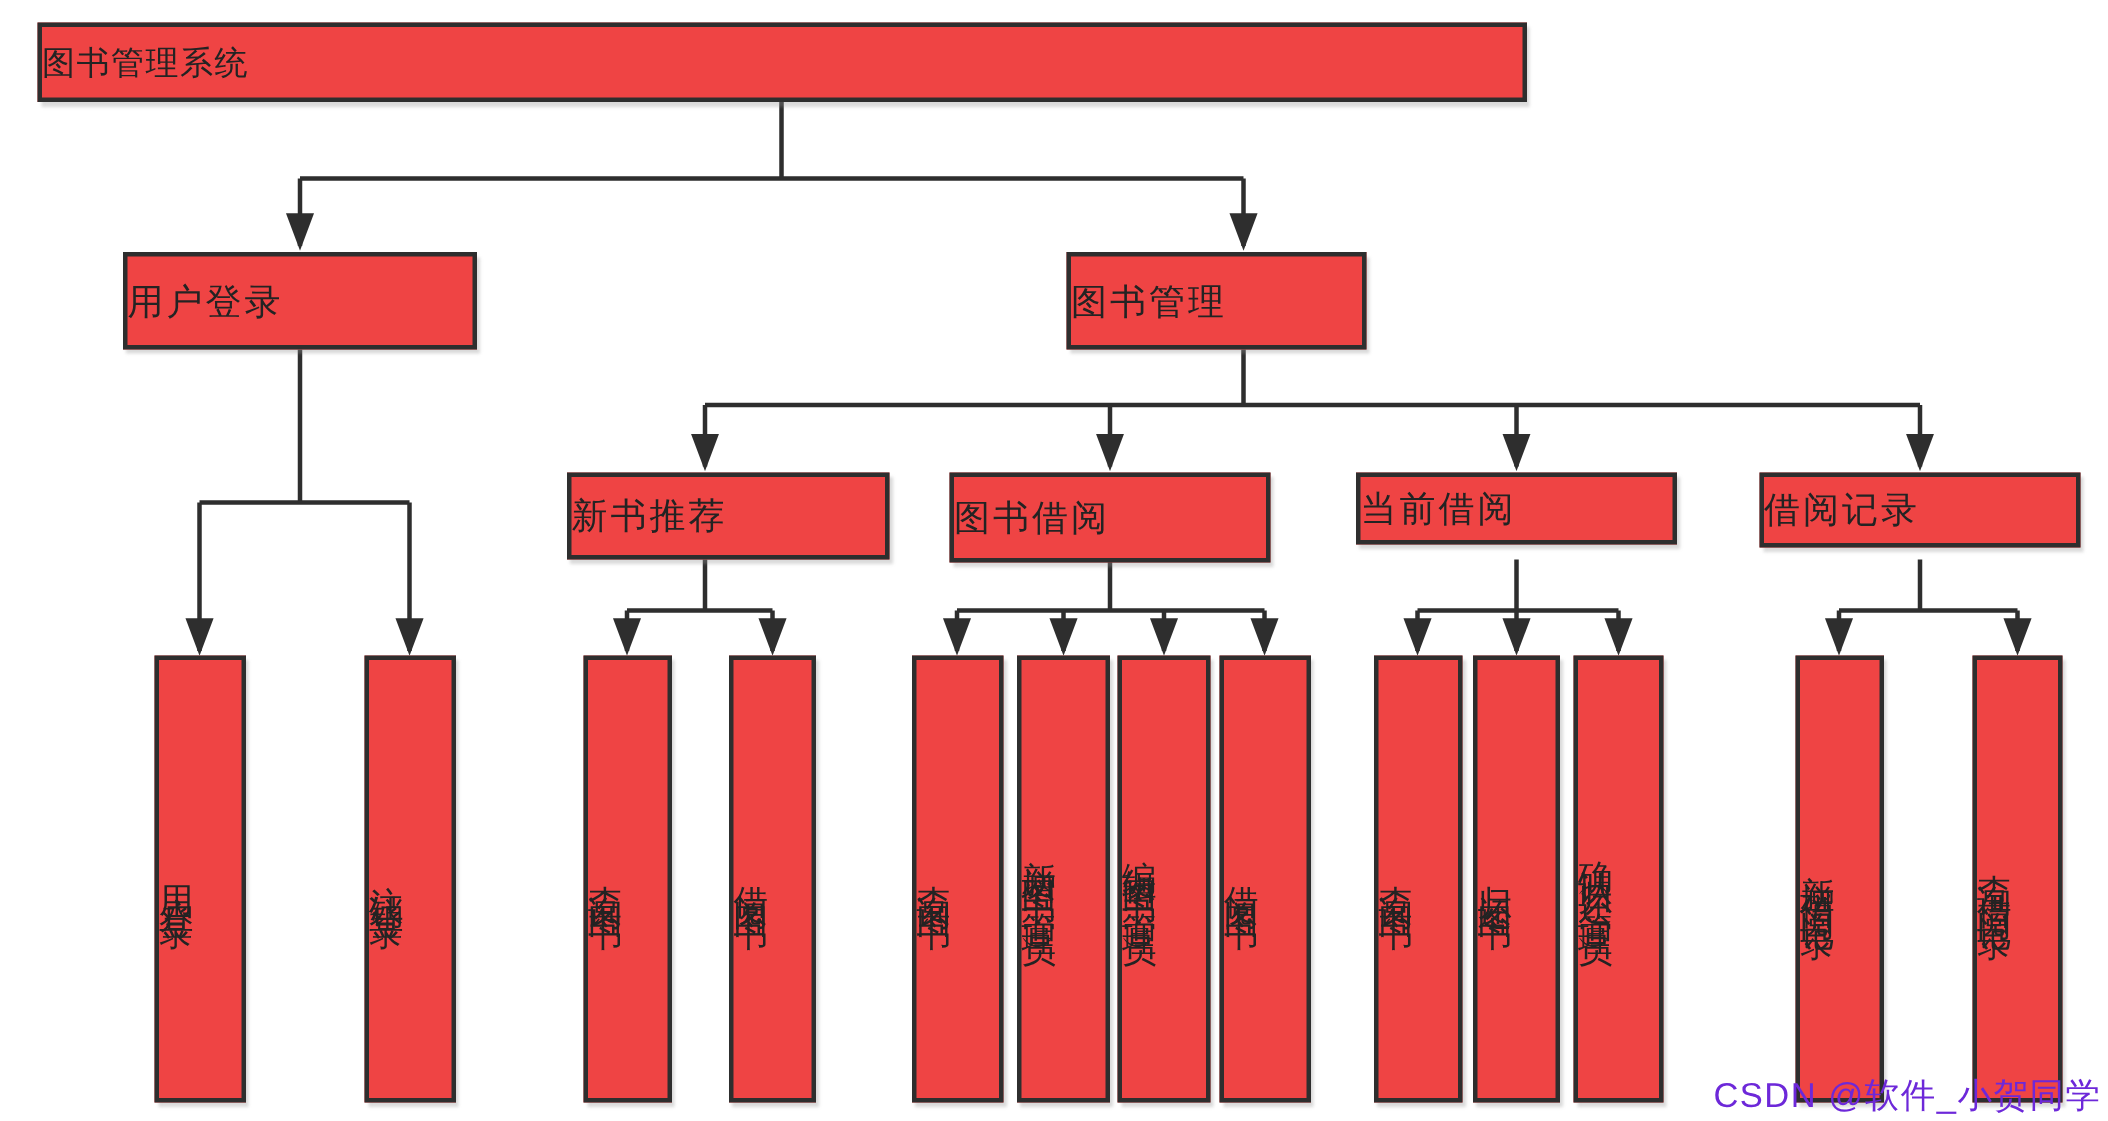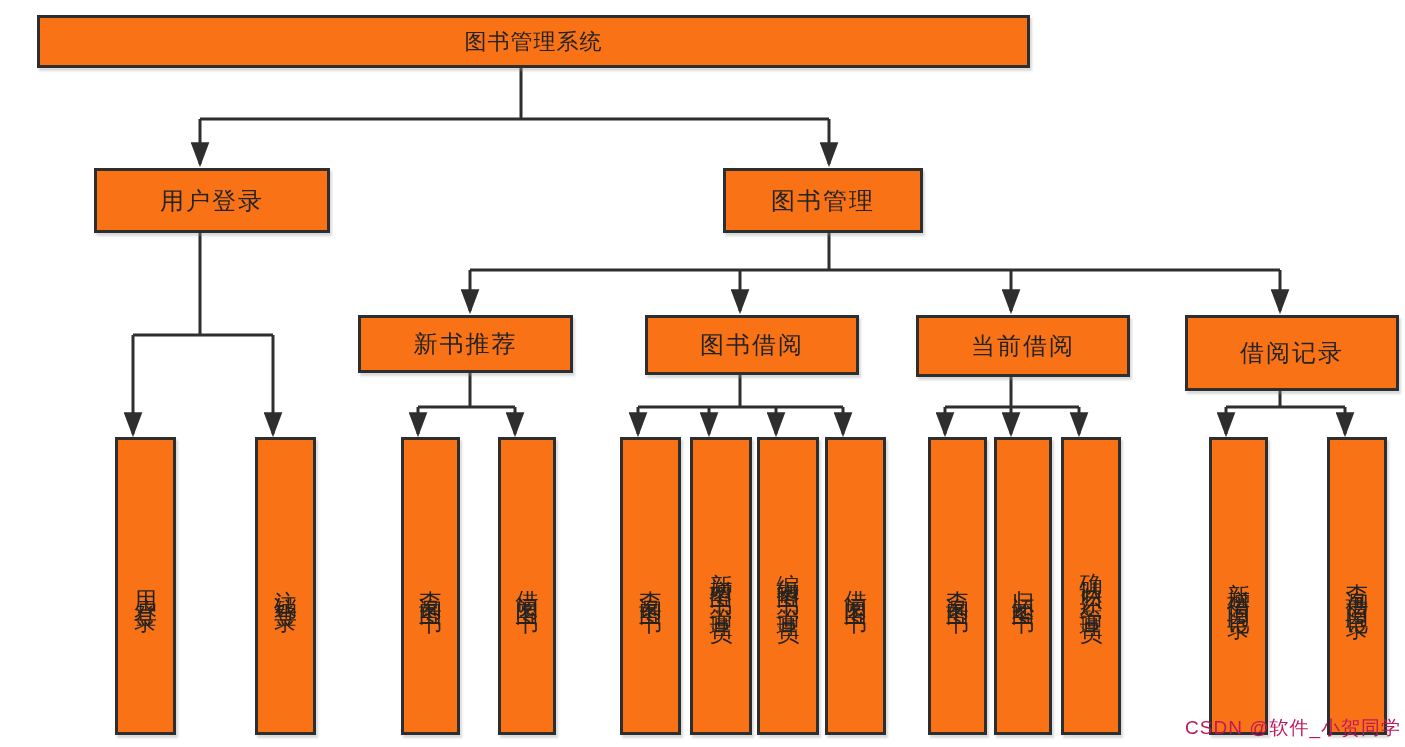--- a/index.html
+++ b/index.html
@@ -3,36 +3,35 @@
 <meta charset="utf-8">
 <style>
   html,body{margin:0;padding:0;background:#ffffff;}
   .canvas{
     position:relative;width:1405px;height:747px;background:#ffffff;overflow:hidden;
     font-family:"Liberation Sans","DejaVu Sans",sans-serif;
   }
   .wires{position:absolute;left:0;top:0;}
   .node{
     position:absolute;box-sizing:border-box;
-    border:3px solid #2e2e2e;background:#f97316;
-    display:flex;align-items:center;justify-content:center;
+    border:3px solid #2e2e2e;background:#ef4444;
+    display:flex;align-items:center;
     color:#232323;
     box-shadow:2px 3px 2px rgba(150,150,150,0.35);
-    margin-left:12px;
   }
   .node .lbl{white-space:nowrap;}
   .h .lbl{font-size:24px;letter-spacing:2px;font-weight:400;}
   .root .lbl{font-size:22px;letter-spacing:1px;}
   .v .lbl{
     writing-mode:vertical-rl;text-orientation:mixed;
     font-size:23px;letter-spacing:7px;line-height:1;white-space:nowrap;
   }
   .watermark{
     position:absolute;top:715px;right:4px;z-index:5;
-    font-size:19px;color:#be185d;letter-spacing:1px;white-space:nowrap;
+    font-size:23px;color:#6d28d9;letter-spacing:1px;white-space:nowrap;
   }
 </style>
 </head>
 <body>
 
 <div class="canvas">
 
   <svg class="wires" width="1405" height="747" viewBox="0 0 1405 747">
     <defs>
       <marker id="arrow" viewBox="0 0 16 12" refX="14" refY="6" markerUnits="userSpaceOnUse" markerWidth="25" markerHeight="19" orient="auto">
@@ -75,30 +74,30 @@
     <span class="lbl">图书管理系统</span>
   </div>
 
   <div class="node h" style="left:82px;top:168px;width:236px;height:65px">
     <span class="lbl">用户登录</span>
   </div>
   <div class="node h" style="left:711px;top:168px;width:200px;height:65px">
     <span class="lbl">图书管理</span>
   </div>
 
-  <div class="node h" style="left:346px;top:315px;width:215px;height:58px">
+  <div class="node h" style="left:378px;top:315px;width:215px;height:58px">
     <span class="lbl">新书推荐</span>
   </div>
   <div class="node h" style="left:633px;top:315px;width:214px;height:60px">
     <span class="lbl">图书借阅</span>
   </div>
-  <div class="node h" style="left:904px;top:315px;width:214px;height:62px">
+  <div class="node h" style="left:904px;top:315px;width:214px;height:48px">
     <span class="lbl">当前借阅</span>
   </div>
-  <div class="node h" style="left:1173px;top:315px;width:214px;height:76px">
+  <div class="node h" style="left:1173px;top:315px;width:214px;height:50px">
     <span class="lbl">借阅记录</span>
   </div>
 
   <div class="node v" style="left:103px;top:437px;width:61px;height:298px">
     <span class="lbl">用户登录</span>
   </div>
   <div class="node v" style="left:243px;top:437px;width:61px;height:298px">
     <span class="lbl">注销登录</span>
   </div>
   <div class="node v" style="left:389px;top:437px;width:59px;height:298px">

